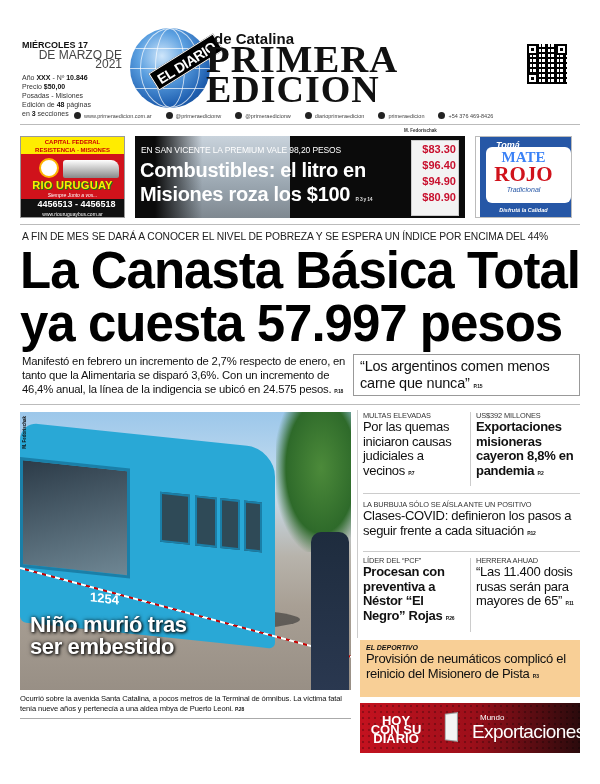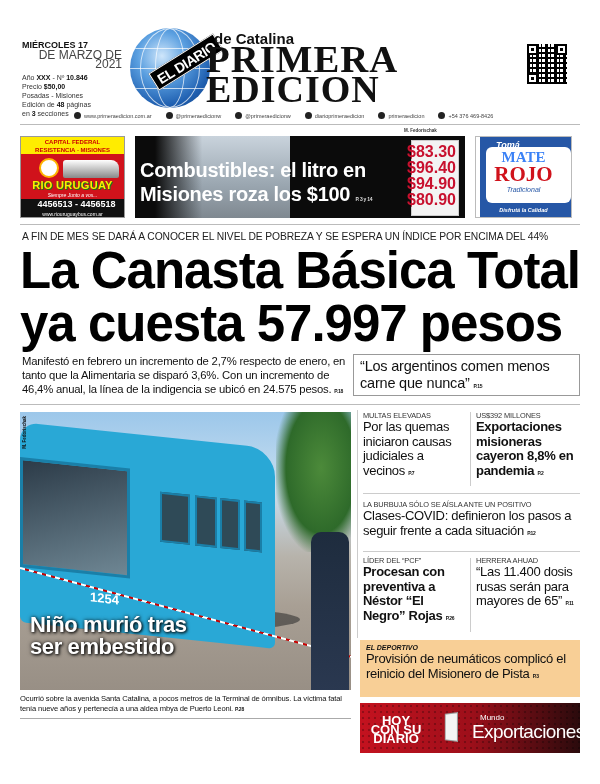--- a/index.html
+++ b/index.html
@@ -45,21 +45,21 @@
   .ad-rio .bus { position: absolute; left: 42px; top: 23px; width: 56px; height: 18px; background: linear-gradient(#fff, #888); border-radius: 3px 8px 2px 2px; }
   .ad-rio .brand { position: absolute; left: 0; right: 0; top: 42px; text-align: center; color: #ffec00; font-weight: bold; font-size: 11px; letter-spacing: 0.3px; text-shadow: 0 0 1px #1a7a1a, 1px 1px 0 #1a7a1a; }
   .ad-rio .slogan { position: absolute; left: 0; right: 0; top: 55px; text-align: center; color: #fff; font-size: 5px; font-style: italic; }
   .ad-rio .phones { position: absolute; left: 0; right: 0; top: 62px; height: 11px; background: #111; color: #fff; font-weight: bold; font-size: 9px; text-align: center; line-height: 11px; padding-left: 8px; }
   .ad-rio .web { position: absolute; left: 0; right: 0; top: 73px; height: 9px; background: #111; color: #fff; font-size: 5px; text-align: center; line-height: 8px; }
 
   .fuel { left: 135px; top: 136px; width: 330px; height: 82px; background: #0b0b0b; overflow: hidden; }
   .fuel .photo { position: absolute; right: 0; top: 0; width: 135px; height: 82px;
                  background: linear-gradient(90deg, #0b0b0b 0%, rgba(11,11,11,0) 35%), linear-gradient(180deg, #c9d3dc 0%, #9aa6b0 60%, #7f8890 100%); }
   .fuel .sign { position: absolute; right: 6px; top: 4px; width: 48px; height: 76px; background: #f3f3f3; border: 1px solid #ccc; }
-  .fuel .price { position: absolute; right: 2px; font-size: 16px; font-weight: bold; color: #c8102e; font-family: "Liberation Sans Narrow", "Liberation Sans", sans-serif; }
+  .fuel .price { position: absolute; right: 2px; font-size: 11px; font-weight: bold; color: #c8102e; font-family: "Liberation Sans Narrow", "Liberation Sans", sans-serif; }
   .fuel .kicker { position: absolute; left: 6px; top: 9px; color: #fff; font-size: 8.5px; letter-spacing: -0.1px; }
   .fuel .h1 { position: absolute; left: 5px; top: 22px; color: #fff; font-weight: bold; font-size: 20px; line-height: 24px; letter-spacing: -0.3px; }
   .fuel .pg { font-size: 5px; font-weight: bold; color: #ddd; }
   .credit-top { left: 404px; top: 128px; font-size: 4.5px; font-weight: bold; color: #333; }
 
   .ad-mate { left: 475px; top: 136px; width: 97px; height: 82px; background: #fff; border: 1px solid #bbb; overflow: hidden; }
   .ad-mate .ribbon { position: absolute; left: 4px; top: 0; width: 97px; height: 82px; background: #2657a6; }
   .ad-mate .inner { position: absolute; left: 10px; top: 10px; width: 85px; height: 56px; background: #fff; border-radius: 6px; }
   .ad-mate .toma { position: absolute; left: 20px; top: 3px; color: #fff; font-style: italic; font-weight: bold; font-size: 9px; }
   .ad-mate .mate { position: absolute; left: 0; right: 0; top: 13px; text-align: center; color: #3b82f6; font-family: "Liberation Serif", serif; font-weight: bold; font-size: 15px; line-height: 15px; }
@@ -185,20 +185,21 @@
 
 <div class="abs credit-top">M. Fedorischak</div>
 <div class="abs fuel">
   <div class="photo"></div>
   <div class="sign">
     <div class="price" style="top:2px">$83.30</div>
     <div class="price" style="top:18px">$96.40</div>
     <div class="price" style="top:34px">$94.90</div>
     <div class="price" style="top:50px">$80.90</div>
   </div>
+  <div class="kicker">EN SAN VICENTE LA PREMIUM VALE 98,20 PESOS</div>
   <div class="h1">
     <div>Combustibles: el litro en</div>
     <div><span>Misiones roza los $100</span> <span class="pg">P. 3 y 14</span></div>
   </div>
 </div>
 
 <div class="abs ad-mate">
   <div class="ribbon"></div>
   <div class="inner"></div>
   <div class="toma">Tomá</div>

